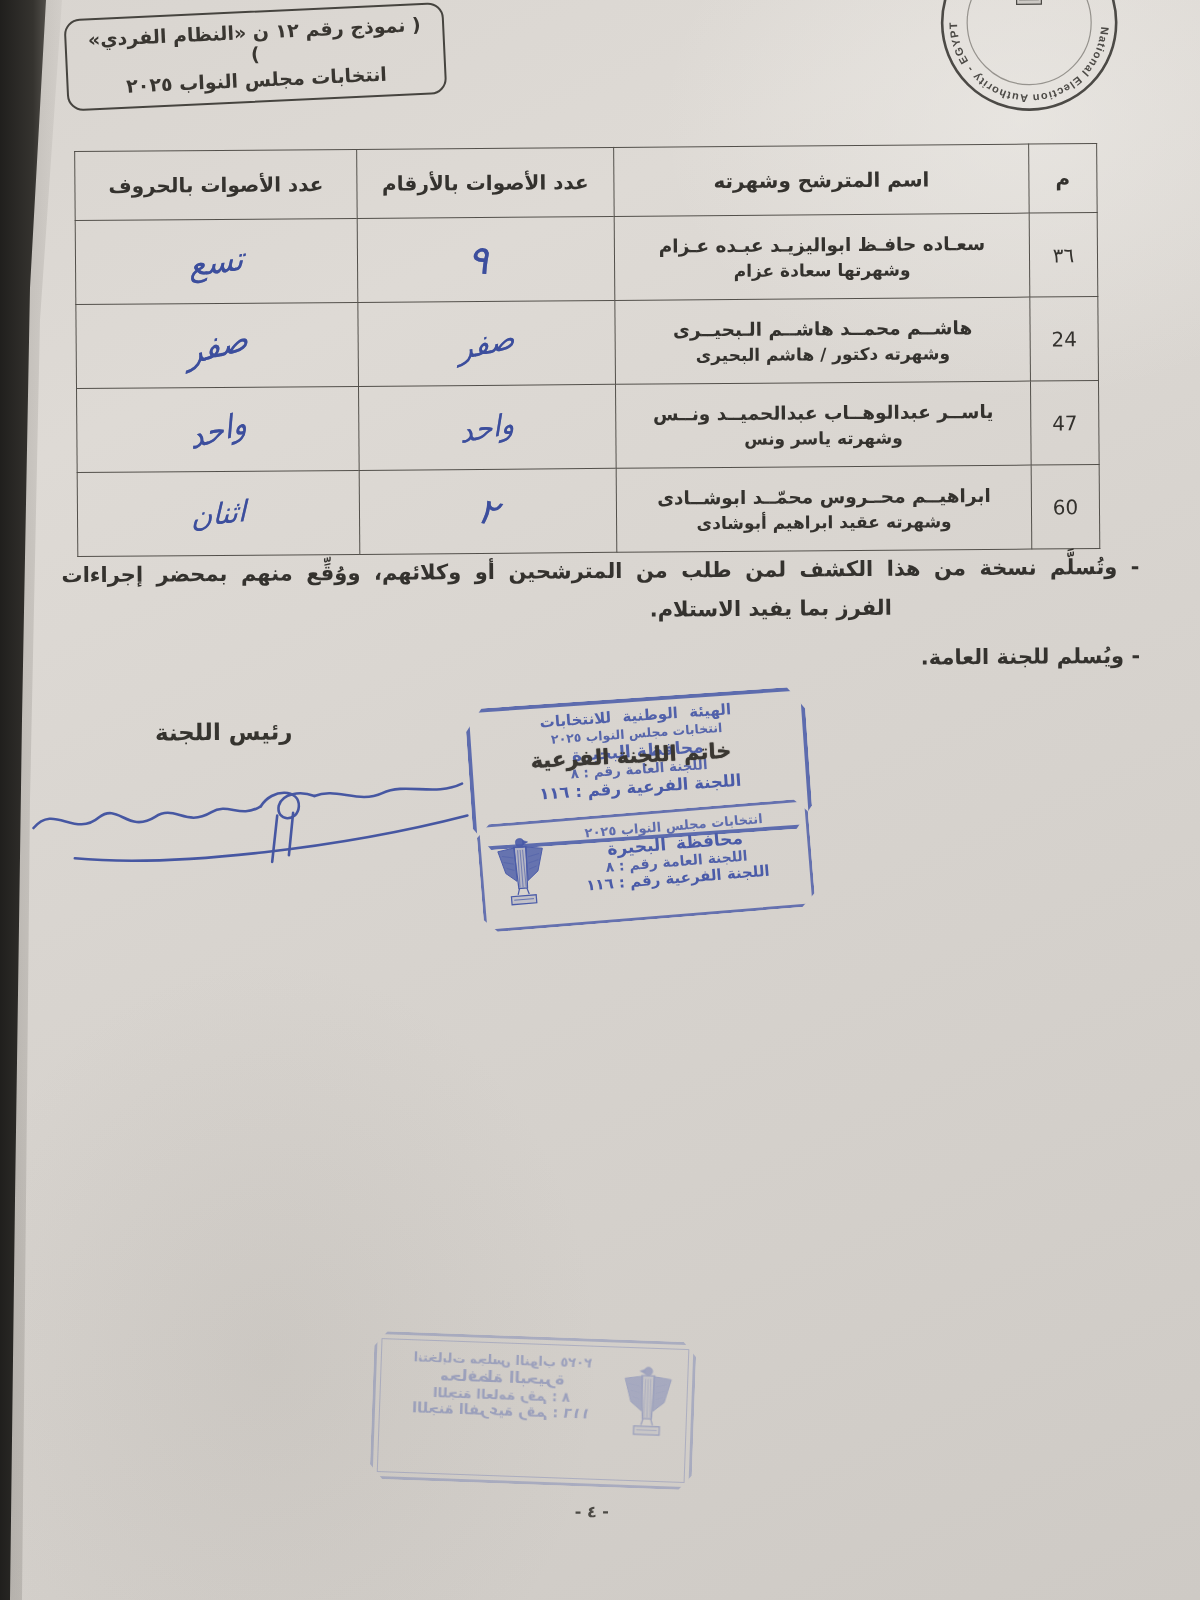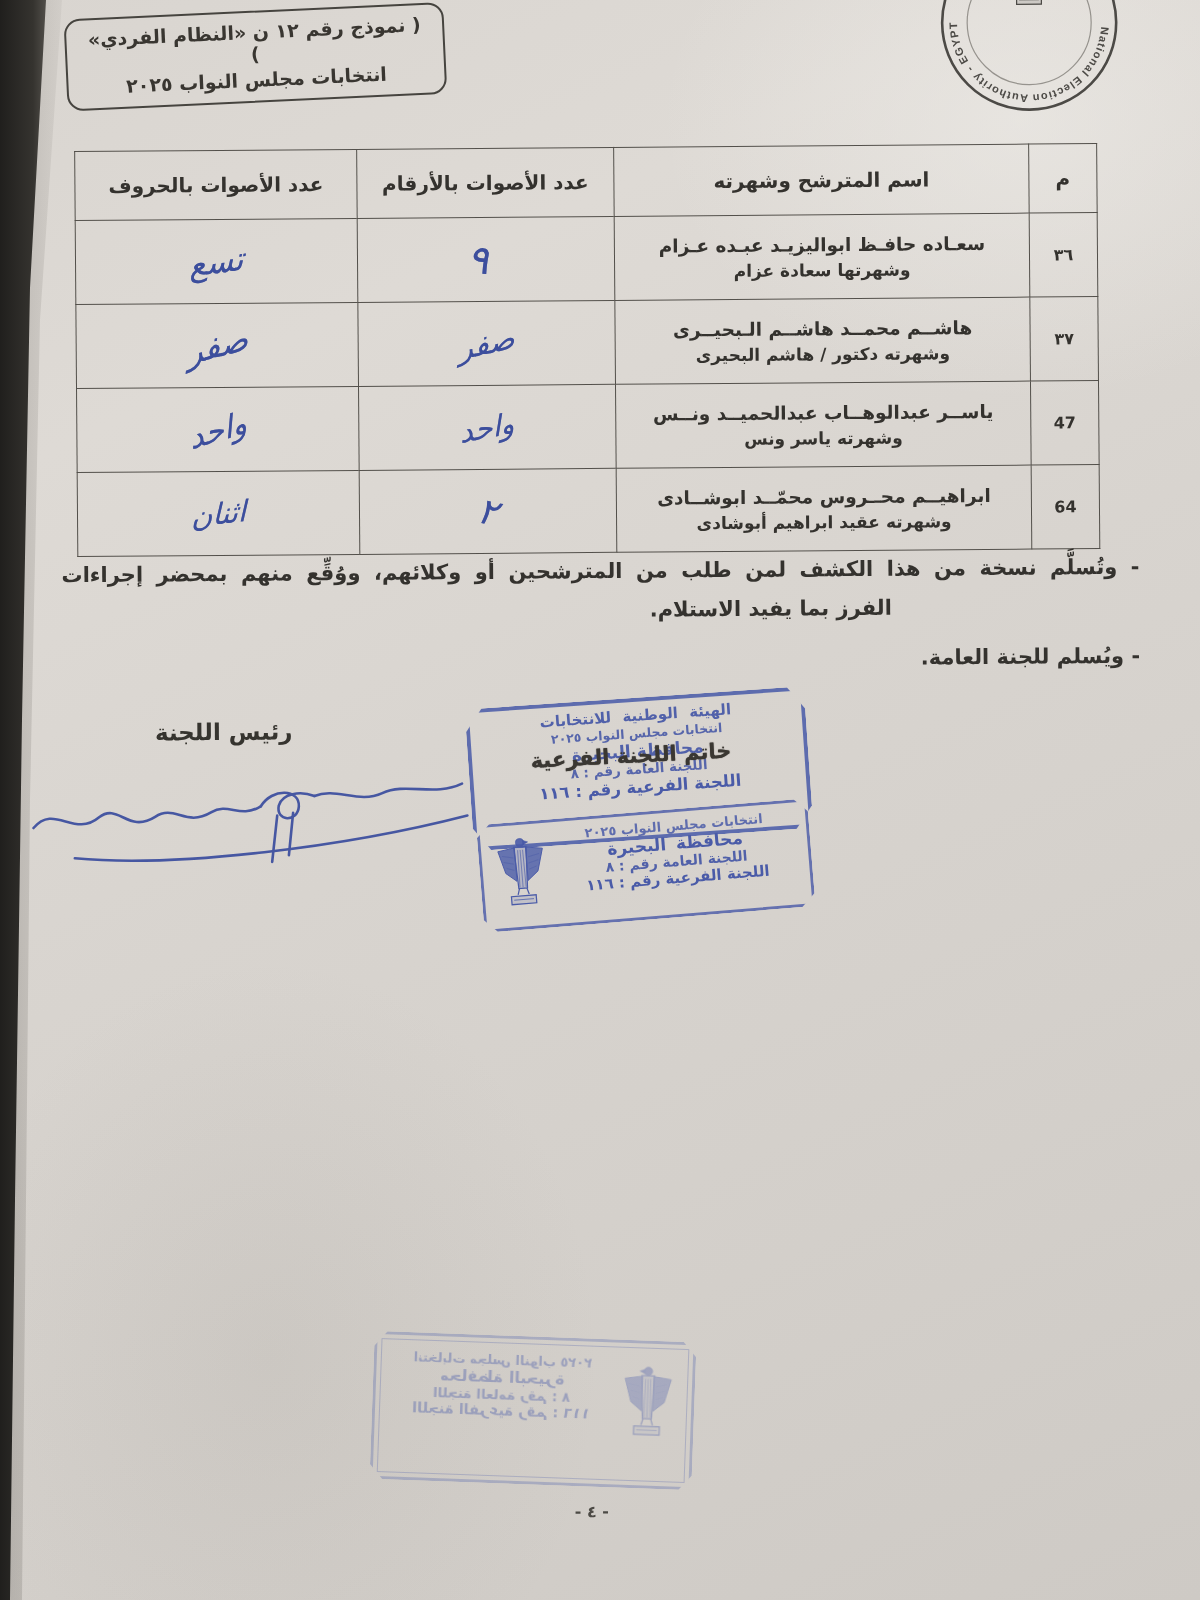--- a/index.html
+++ b/index.html
@@ -49,21 +49,21 @@
     border-collapse:collapse;table-layout:fixed;direction:rtl;
   }
   table.count th,table.count td{
     border:1.6px solid #53504b;vertical-align:middle;text-align:center;
     color:#34322e;padding:2px 6px;overflow:visible;
   }
   table.count th{height:64px;font-size:20px;font-weight:700;}
   table.count td{height:79px;}
   .name-cell .n1{font-size:18.5px;font-weight:700;line-height:1.45;}
   .name-cell .n2{font-size:17px;font-weight:700;line-height:1.3;}
-  .num-cell{font-size:16px;font-weight:700;}
+  .num-cell{font-size:20px;font-weight:400;}
   .hand{
     color:#3c4e9d;font-weight:400;font-style:italic;
     text-shadow:0 0 .6px rgba(60,78,157,.65);
     display:inline-block;white-space:nowrap;
   }
   .h-d36{font-size:40px;transform:rotate(3deg) translatex(-8px);}
   .h-w36{font-size:32px;transform:rotate(-7deg) skewX(-6deg);letter-spacing:6px;}
   .h-d37{font-size:30px;transform:rotate(-12deg) skewX(-8deg);}
   .h-w37{font-size:33px;transform:rotate(-14deg) skewX(-8deg);letter-spacing:4px;}
   .h-d38{font-size:29px;transform:rotate(-10deg) skewX(-6deg);}
@@ -208,39 +208,39 @@
     <tr>
       <td class="num-cell">٣٦</td>
       <td class="name-cell">
         <div class="n1">سعـاده حافـظ ابواليزيـد عبـده عـزام</div>
         <div class="n2">وشهرتها سعادة عزام</div>
       </td>
       <td><span class="hand h-d36">٩</span></td>
       <td><span class="hand h-w36">تسع</span></td>
     </tr>
     <tr>
-      <td class="num-cell">٣٧</td>
+      <td class="num-cell">24</td>
       <td class="name-cell">
         <div class="n1">هاشــم محمــد هاشــم الـبحيــرى</div>
         <div class="n2">وشهرته دكتور / هاشم البحيرى</div>
       </td>
       <td><span class="hand h-d37">صفر</span></td>
       <td><span class="hand h-w37">صفر</span></td>
     </tr>
     <tr>
       <td class="num-cell">47</td>
       <td class="name-cell">
         <div class="n1">ياســر عبدالوهــاب عبدالحميــد ونــس</div>
         <div class="n2">وشهرته ياسر ونس</div>
       </td>
       <td><span class="hand h-d38">واحد</span></td>
       <td><span class="hand h-w38">واحد</span></td>
     </tr>
     <tr>
-      <td class="num-cell">64</td>
+      <td class="num-cell">60</td>
       <td class="name-cell">
         <div class="n1">ابراهيــم محــروس محمّــد ابوشــادى</div>
         <div class="n2">وشهرته عقيد ابراهيم أبوشادى</div>
       </td>
       <td><span class="hand h-d39">٢</span></td>
       <td><span class="hand h-w39">اثنان</span></td>
     </tr>
   </tbody>
     </table>
 

